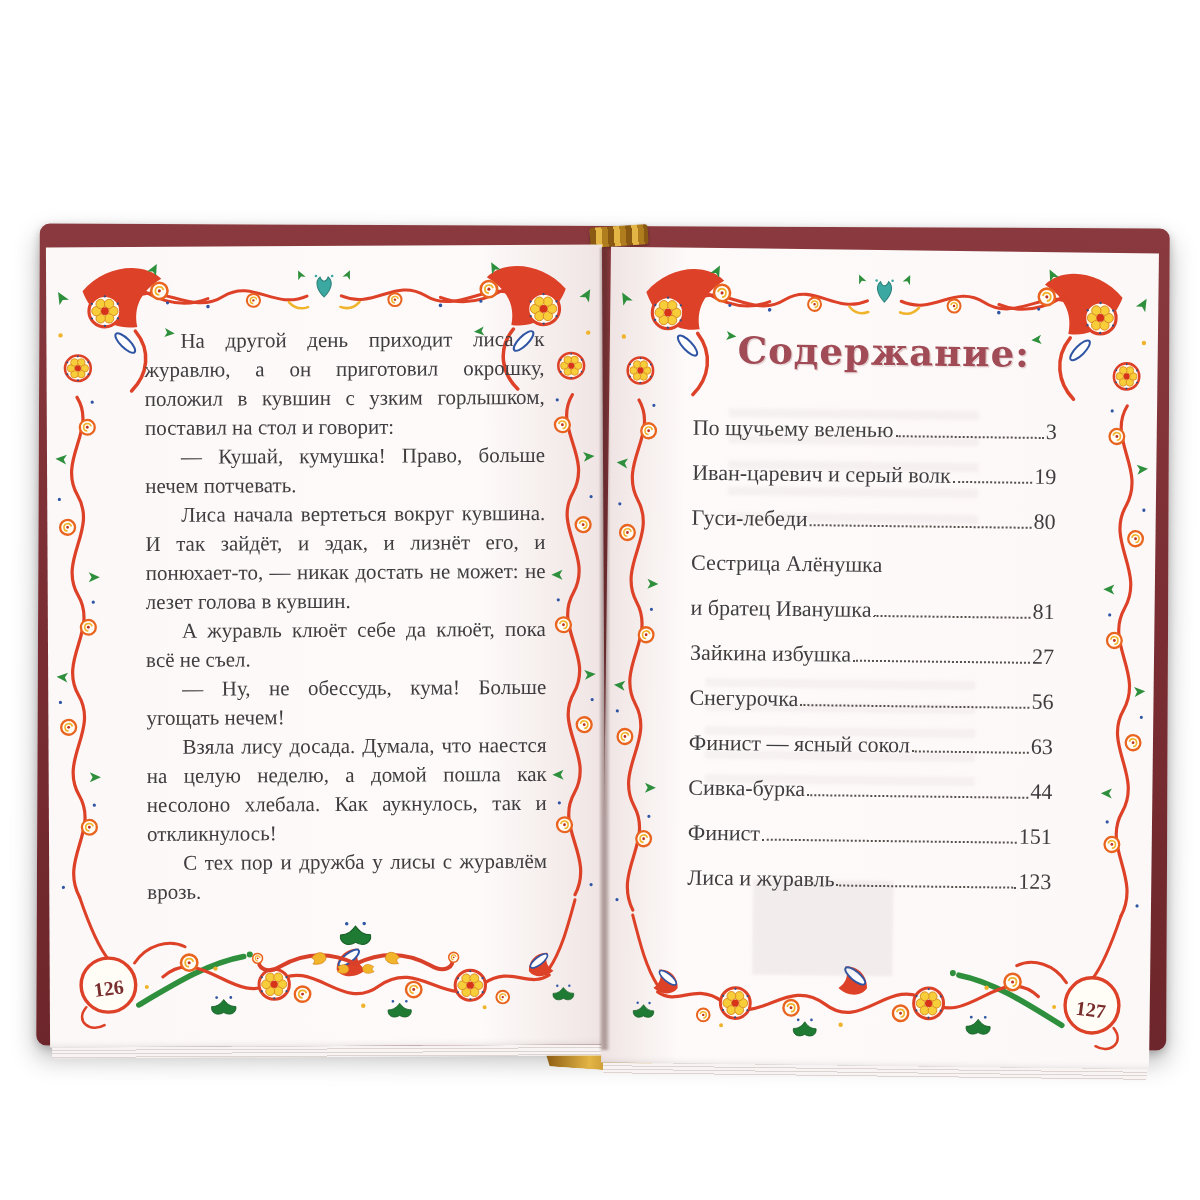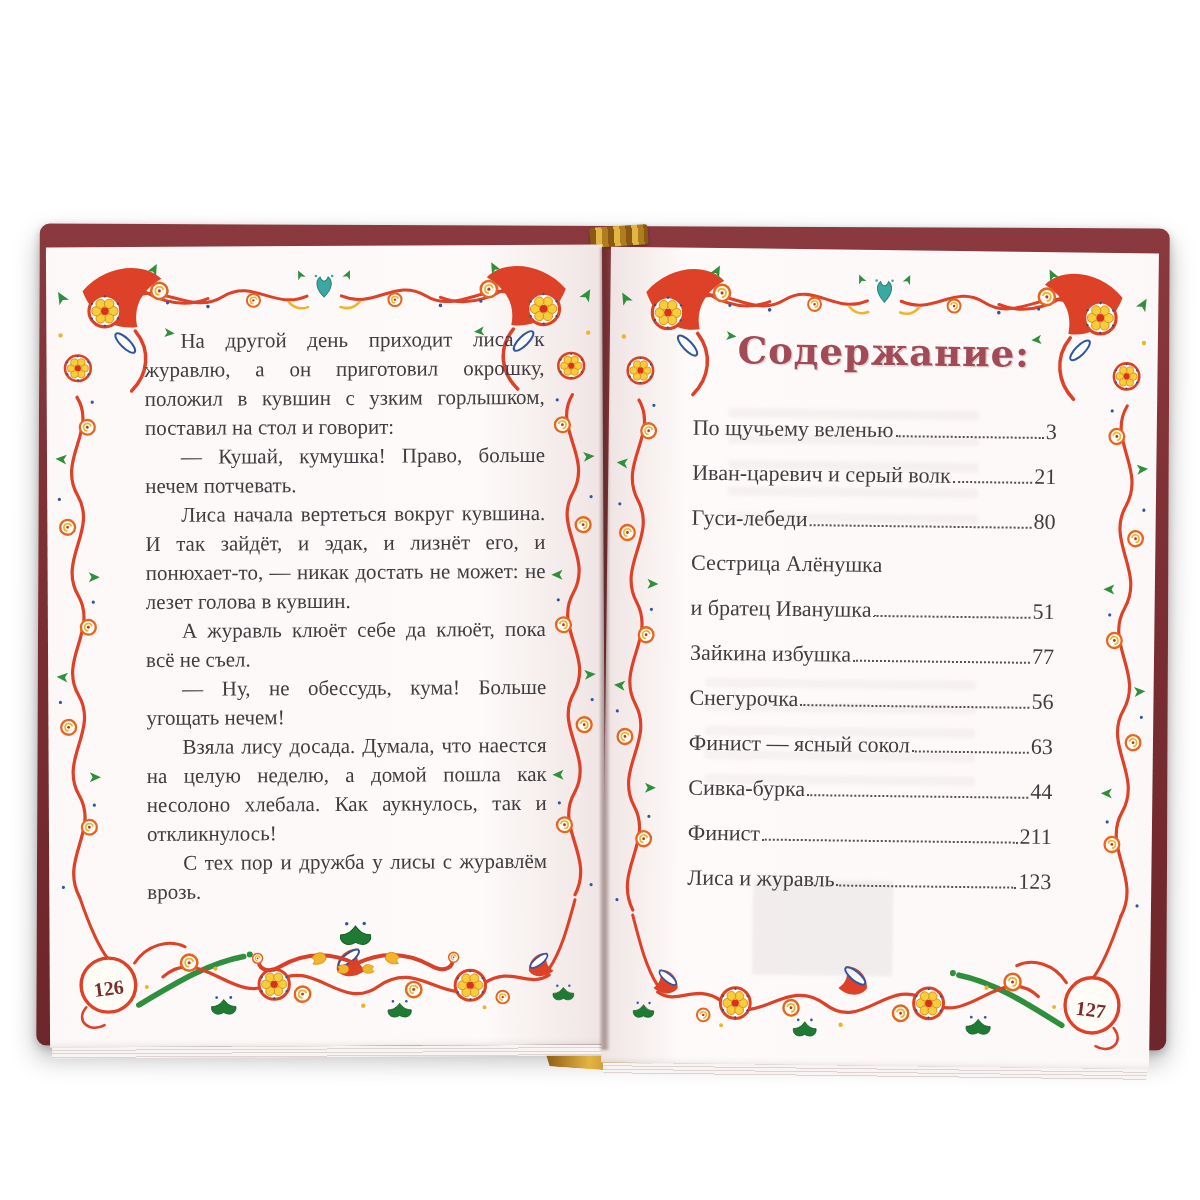--- a/index.html
+++ b/index.html
@@ -256,44 +256,44 @@
 
           <div class="toc-row">
             <span class="toc-text">По щучьему веленью</span>
             <span class="leader"></span>
             <span class="toc-page">3</span>
           </div>
 
           <div class="toc-row">
             <span class="toc-text">Иван-царевич и серый волк</span>
             <span class="leader"></span>
-            <span class="toc-page">21</span>
+            <span class="toc-page">19</span>
           </div>
 
           <div class="toc-row">
             <span class="toc-text">Гуси-лебеди</span>
             <span class="leader"></span>
             <span class="toc-page">80</span>
           </div>
 
           <div class="toc-row">
             <span class="toc-text">Сестрица Алёнушка</span>
 
           </div>
 
           <div class="toc-row">
             <span class="toc-text">и братец Иванушка</span>
             <span class="leader"></span>
-            <span class="toc-page">51</span>
+            <span class="toc-page">81</span>
           </div>
 
           <div class="toc-row">
             <span class="toc-text">Зайкина избушка</span>
             <span class="leader"></span>
-            <span class="toc-page">77</span>
+            <span class="toc-page">27</span>
           </div>
 
           <div class="toc-row">
             <span class="toc-text">Снегурочка</span>
             <span class="leader"></span>
             <span class="toc-page">56</span>
           </div>
 
           <div class="toc-row">
             <span class="toc-text">Финист — ясный сокол</span>
@@ -303,21 +303,21 @@
 
           <div class="toc-row">
             <span class="toc-text">Сивка-бурка</span>
             <span class="leader"></span>
             <span class="toc-page">44</span>
           </div>
 
           <div class="toc-row">
             <span class="toc-text">Финист</span>
             <span class="leader"></span>
-            <span class="toc-page">211</span>
+            <span class="toc-page">151</span>
           </div>
 
           <div class="toc-row">
             <span class="toc-text">Лиса и журавль</span>
             <span class="leader"></span>
             <span class="toc-page">123</span>
           </div>
         </div>
       <div class="page-num pn-right">127</div>
     </section>

